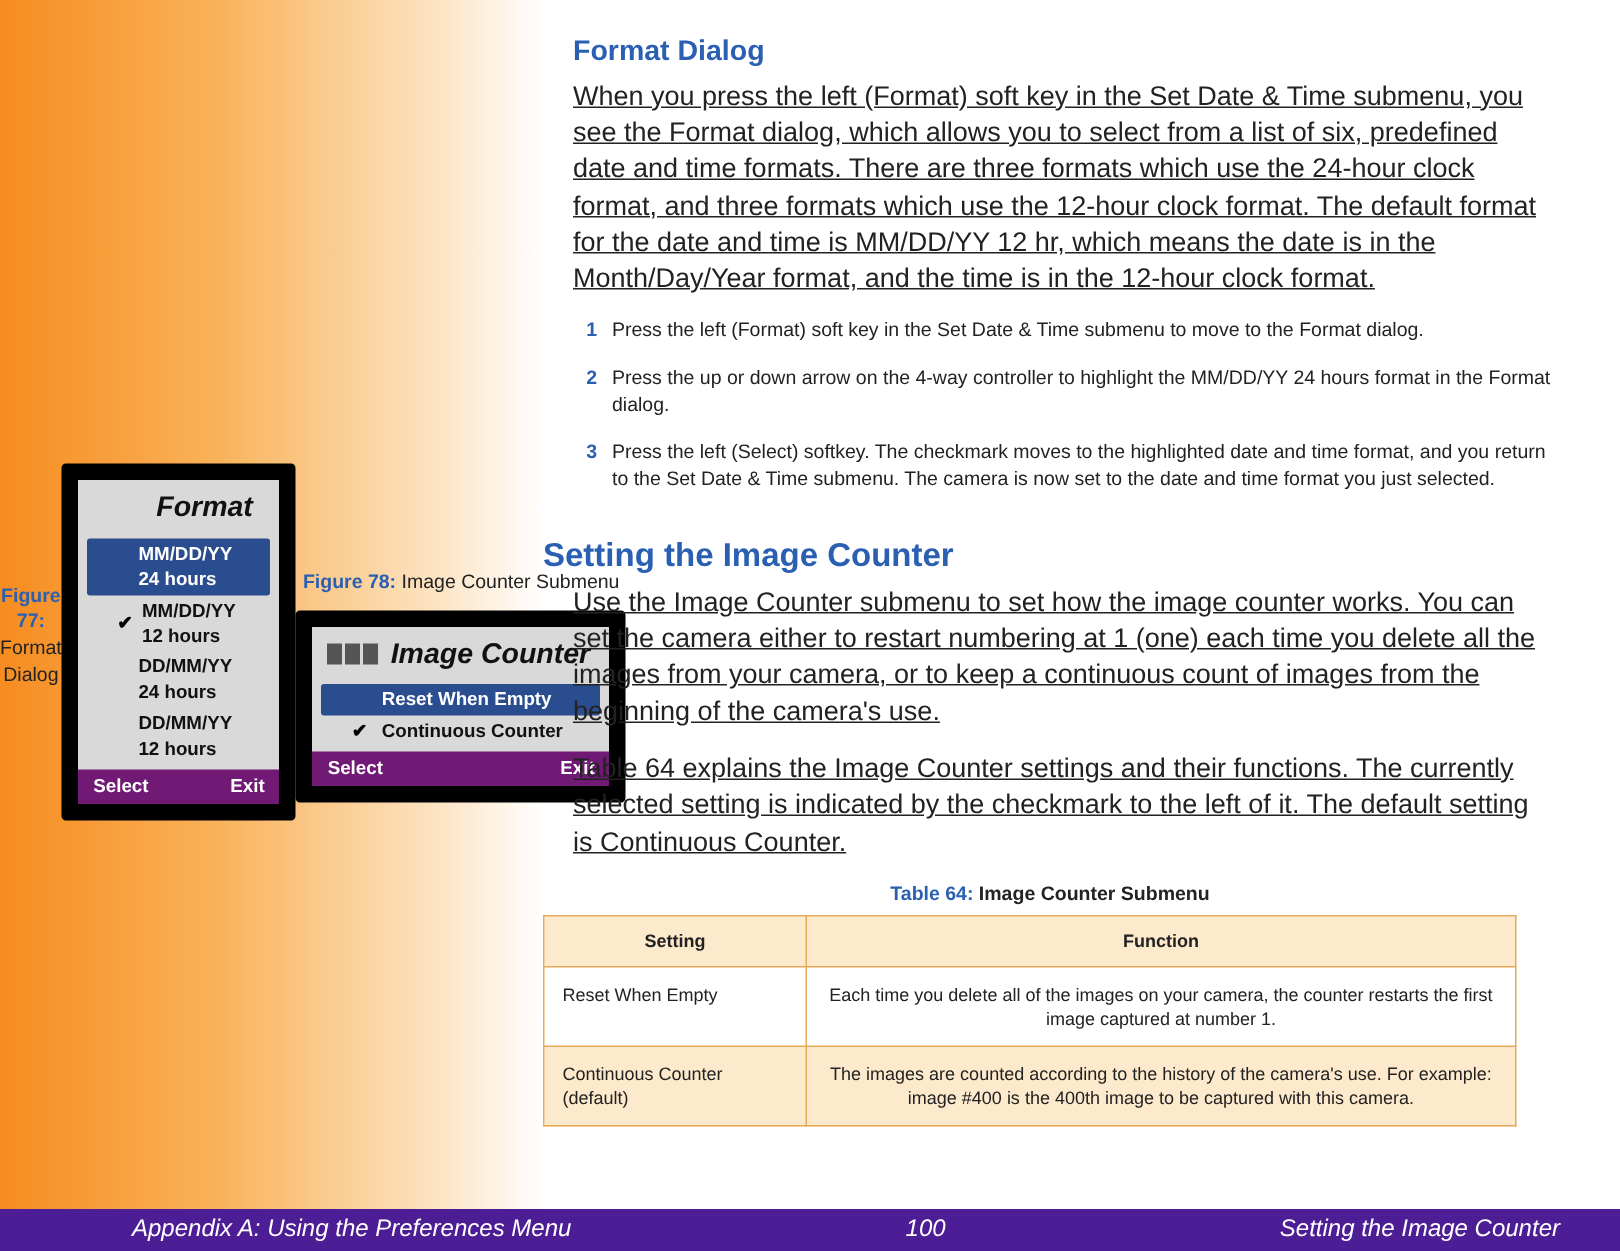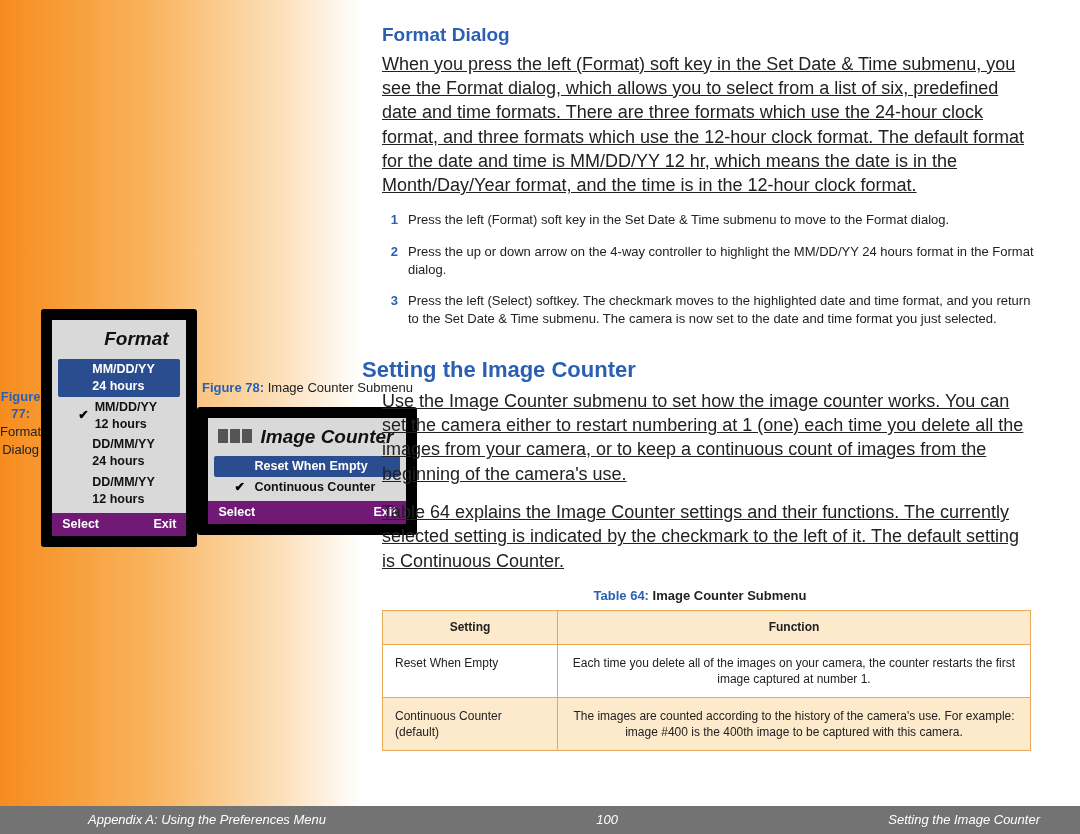--- a/index.html
+++ b/index.html
@@ -142,21 +142,20 @@
   }
   .table-caption {
     text-align: center;
     font-size: 13px;
     font-weight: 700;
     margin: 10px 0 6px 0;
   }
   .table-caption .tnum { color: #2a5fb2; }
   table.settings {
     width: 96%;
-    margin-left: 20px;
     border-collapse: collapse;
     font-size: 12px;
   }
   table.settings th {
     background: #fdeacc;
     border: 1px solid #e6a95a;
     padding: 8px 10px;
     font-weight: 700;
     text-align: center;
   }
@@ -167,23 +166,23 @@
   }
   table.settings td.setting-col { width: 150px; text-align: left; vertical-align: top; }
   table.settings td.func-col { text-align: center; }
   table.settings tr.alt td { background: #fdeacc; }
   .footer {
     position: absolute;
     left: 0;
     bottom: 0;
     width: 1080px;
     height: 28px;
-    background: #737373;
+    background: #4c1d95;
     color: #fff;
-    font-size: 13px;
+    font-size: 16px;
     font-style: italic;
     display: flex;
     align-items: center;
     justify-content: space-between;
     padding: 0 40px 0 88px;
     box-sizing: border-box;
   }
   .figblock2 { margin-top: 58px; }
 </style>
 </head>

